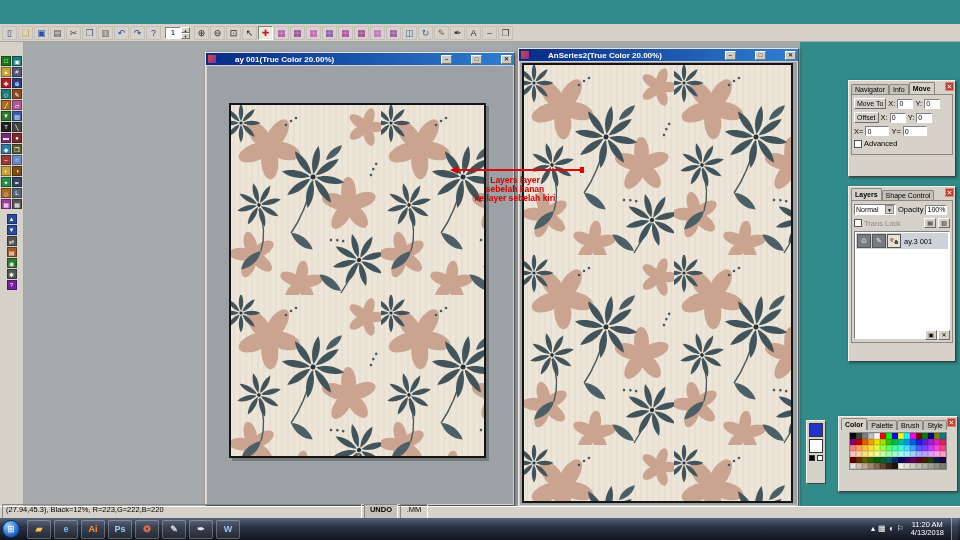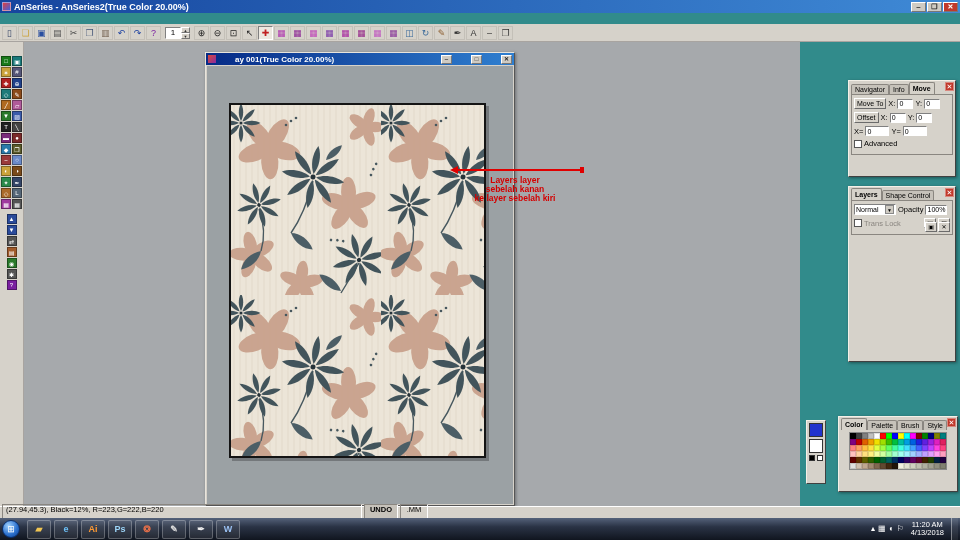--- a/index.html
+++ b/index.html
@@ -212,27 +212,20 @@
       <use href="#darkflower" transform="translate(10,18) scale(0.65)"></use>
       <use href="#sprig" transform="translate(55,20)"></use>
       <use href="#sprig" transform="translate(100,135) rotate(40)"></use>
       <use href="#sprig" transform="translate(140,70) rotate(-30)"></use>
     </pattern>
   </defs>
 </svg>
 
 <div class="screen">
 
-  <div class="titlebar">
-    <span class="app-icon"></span>
-    <span class="title-text">AnSeries - AnSeries2(True Color 20.00%)</span>
-    <span class="win-btn">‒</span>
-    <span class="win-btn">❐</span>
-    <span class="win-btn close">✕</span>
-  </div>
 
 
   <div class="toolbar">
     <div class="tb-group">
 
     <span class="tb-icon" style="color: rgb(51, 68, 102);">▯</span>
         <span class="tb-icon" style="color: rgb(202, 162, 58);">❏</span>
         <span class="tb-icon" style="color: rgb(42, 79, 160);">▣</span>
         <span class="tb-icon" style="color: rgb(85, 85, 85);">▤</span>
         <span class="tb-icon" style="color: rgb(68, 68, 68);">✂</span>
@@ -330,20 +323,36 @@
     </div>
     <div class="child-content">
       <div class="fabric-frame ff1">
         <svg preserveAspectRatio="none">
             <rect width="100%" height="100%" fill="url(#fabricPattern)"></rect>
           </svg>
       </div>
     </div>
   </div>
 
+  <div class="child-window cw2">
+    <div class="child-titlebar">
+      <span class="child-icon"></span>
+      <span class="child-title">AnSeries2(True Color 20.00%)</span>
+      <span class="cw-btn">‒</span>
+      <span class="cw-btn">□</span>
+      <span class="cw-btn">✕</span>
+    </div>
+    <div class="child-content">
+      <div class="fabric-frame ff2">
+        <svg preserveAspectRatio="none">
+            <rect width="100%" height="100%" fill="url(#fabricPattern)"></rect>
+          </svg>
+      </div>
+    </div>
+  </div>
 
   <div class="annotation">
     <div class="ann-arrow"></div>
     <div class="ann-text">
       <div>Layers layer</div>
       <div>sebelah kanan</div>
       <div>ke layer sebelah kiri</div>
     </div>
   </div>
 
@@ -398,20 +407,28 @@
         </span>
         <span class="lbl">Opacity</span>
         <span class="val-box">100%</span>
       </div>
       <div class="row">
         <span class="checkbox"></span>
         <span class="lbl gray">Trans Lock</span>
         <span style="flex:1"></span>
         <span class="sm-btn">▤</span>
         <span class="sm-btn">▥</span>
+      </div>
+      <div class="layer-list">
+        <div class="layer-row">
+          <span class="layer-cell">⊙</span>
+          <span class="layer-cell">✎</span>
+          <span class="layer-thumb"></span>
+          <span class="layer-name">ay.3 001</span>
+        </div>
       </div>
       <div class="layer-btns">
         <span class="sm-btn">▣</span>
         <span class="sm-btn">✕</span>
       </div>
     </div>
   </div>
 
   <div class="panel color-panel">
     <span class="panel-close">✕</span>

